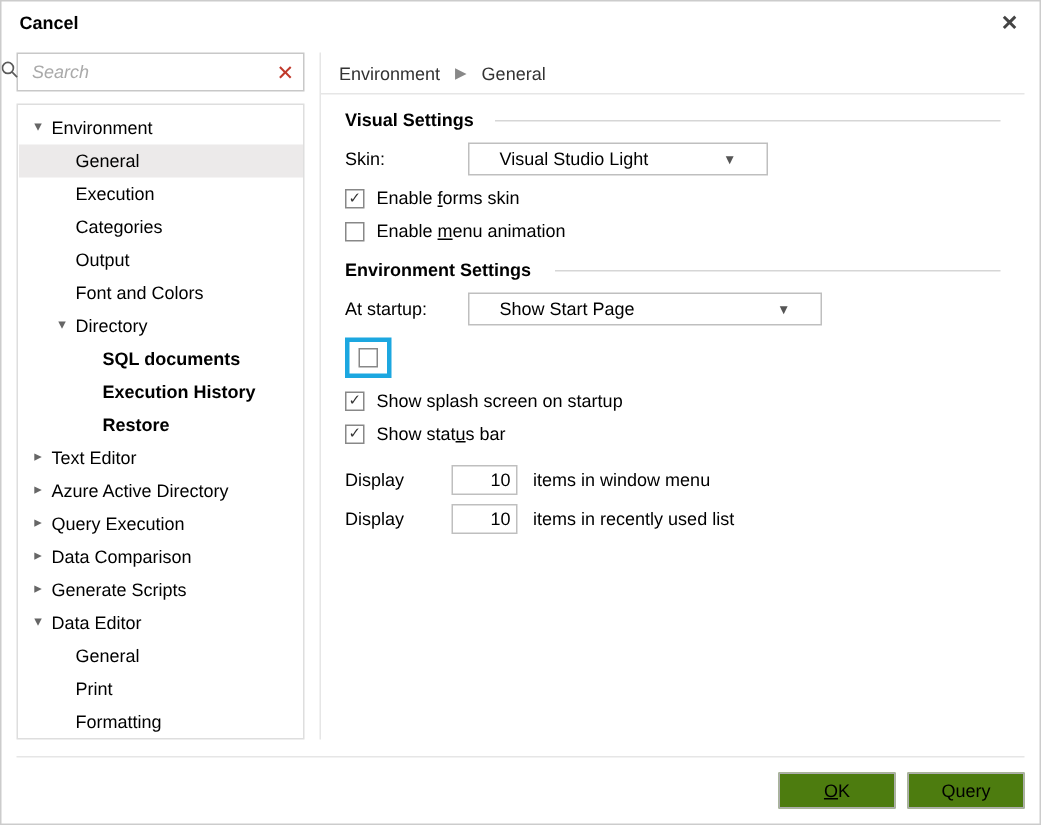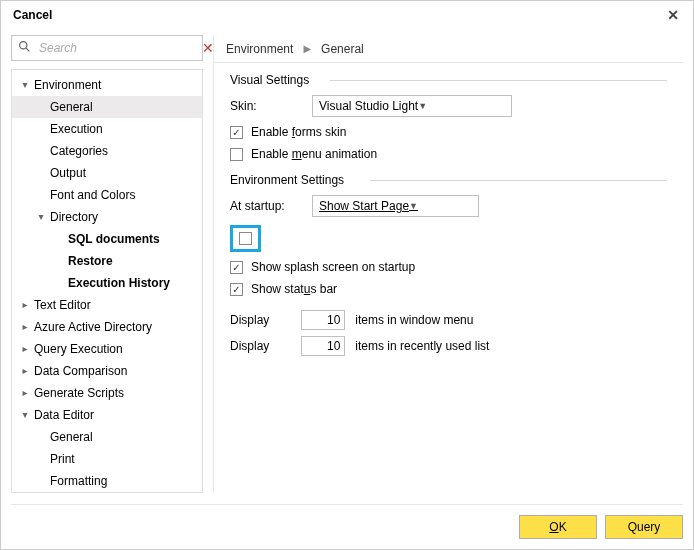--- a/index.html
+++ b/index.html
@@ -30,20 +30,21 @@
   }
   .left-col { width: 192px; display:flex; flex-direction:column; }
   .right-col { flex:1; display:flex; flex-direction:column; border-left:1px solid #e6e6e6; }
   
   .search {
     border:1px solid #c8c8c8;
     height:26px;
     display:flex; align-items:center;
     padding:12px 6px;
     gap:6px;
+    justify-content:flex-end;
   }
   .search .mag { color:#5b5b5b; font-size:13px; }
   .search input {
     border:none; outline:none; flex:1;
     font: inherit; color:#000;
   }
   .search input::placeholder { color:#aaa; font-style: italic; }
   .search .clear { color:#c0392b; font-size:14px; cursor:default; }
   
   .tree {
@@ -68,39 +69,39 @@
     height:28px; border-bottom:1px solid #e6e6e6;
     display:flex; align-items:center; gap:10px;
     padding-left:12px;
     color:#333;
   }
   .crumb-sep { color:#888; font-size:10px; }
   .content { padding: 10px 16px; flex:1; overflow:auto; }
   
   .group { margin-bottom:12px; }
   .group-title {
-    font-weight:400;
+    font-weight:700;
     position:relative;
     margin-bottom:8px;
   }
   .group-title::after {
     content:""; position:absolute;
     left:calc(var(--tw,0px)); right:0; top:50%;
     border-top:1px solid #d6d6d6;
   }
   .group-title span { background:#fff; padding-right:6px; position:relative; z-index:1; }
   .form-row { display:flex; align-items:center; gap:10px; margin:6px 0; }
   .form-label { width:72px; }
   .combo {
     border:1px solid #bfbfbf;
-    height:22px; display:flex; align-items:center; justify-content:flex-start;
-    padding:0 6px; background:#fff;
+    height:22px; display:flex; align-items:center; justify-content:space-between;
+    padding:0 20px; background:#fff;
   }
   .combo.skin { width:200px; }
-  .combo.startup { width:167px;text-decoration:underline; }
+  .combo.startup { width:236px; }
   .combo .caret { color:#555; font-size:9px; }
   .chk-row { display:flex; align-items:center; gap:8px; margin:8px 0; }
   .chk {
     width:13px; height:13px; border:1px solid #888;
     display:flex; align-items:center; justify-content:center;
     font-size:10px; color:#333; background:#fff;
   }
   .chk.checked::before { content:"✓"; }
   .chk-label .ul { text-decoration: underline; }
   .highlight {
@@ -117,21 +118,21 @@
   .buttons {
     position:absolute; right:10px; bottom:10px;
     display:flex; gap:8px;
     border-top:1px solid #e6e6e6;
     padding-top:10px;
     left:10px;
     justify-content:flex-end;
   }
   .btn {
     min-width:78px; height:24px;
-    border:1px solid #adadad; background:#fde047;
+    border:1px solid #adadad; background:#4d7c0f;
     display:flex; align-items:center; justify-content:center;
     cursor:default;
   }
   .btn .ul { text-decoration:underline; }
 </style>
 </head>
 <body>
 
 <div class="titlebar">
   <span>Cancel</span>
@@ -198,27 +199,27 @@
               <ul>
                 <li class="lvl2">
                     <div class="row">
                       <span class="twisty blank">▸</span>
                       <span class="label">SQL documents</span>
                     </div>
                   </li>
                 <li class="lvl2">
                     <div class="row">
                       <span class="twisty blank">▸</span>
-                      <span class="label">Restore</span>
+                      <span class="label">Execution History</span>
                     </div>
                   </li>
                 <li class="lvl2">
                     <div class="row">
                       <span class="twisty blank">▸</span>
-                      <span class="label">Execution History</span>
+                      <span class="label">Restore</span>
                     </div>
                   </li>
               </ul>
             </li>
           </ul>
         </li>
         <li class="lvl0">
             <div class="row">
               <span class="twisty">▸</span>
               <span class="label">Text Editor</span>

